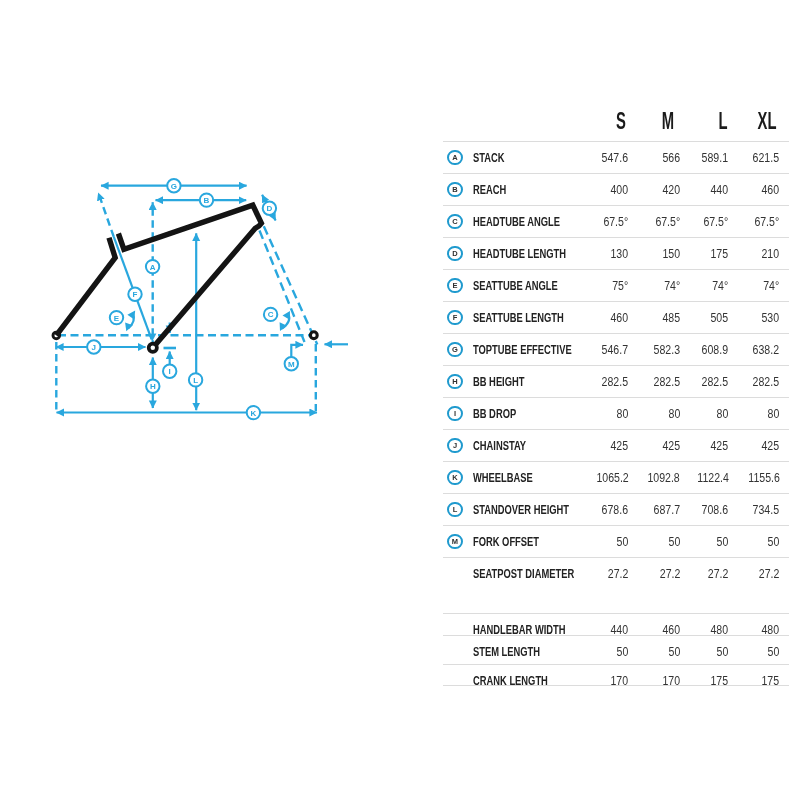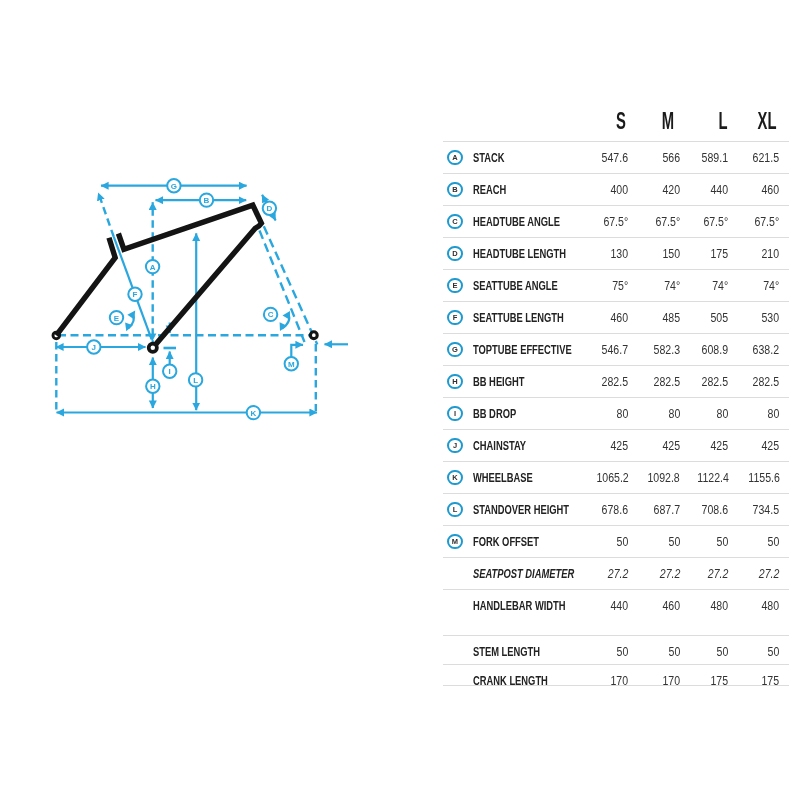--- a/index.html
+++ b/index.html
@@ -279,29 +279,29 @@
 
 <div class="row" style="top:525px;">
       <span class="c">M</span>
       <span class="lbl">FORK OFFSET</span>
       <span class="v v1">50</span>
       <span class="v v2">50</span>
       <span class="v v3">50</span>
       <span class="v v4">50</span>
     </div>
 
-<div class="row" style="top:557px;font-style:italic;">
+<div class="row" style="top:557px;">
       <span class="lbl">SEATPOST DIAMETER</span>
       <span class="v v1">27.2</span>
       <span class="v v2">27.2</span>
       <span class="v v3">27.2</span>
       <span class="v v4">27.2</span>
     </div>
 
-<div class="row" style="top:589px;">
+<div class="row" style="top:613px;">
       <span class="lbl">HANDLEBAR WIDTH</span>
       <span class="v v1">440</span>
       <span class="v v2">460</span>
       <span class="v v3">480</span>
       <span class="v v4">480</span>
     </div>
 
 <div class="row" style="top:635px;">
       <span class="lbl">STEM LENGTH</span>
       <span class="v v1">50</span>

